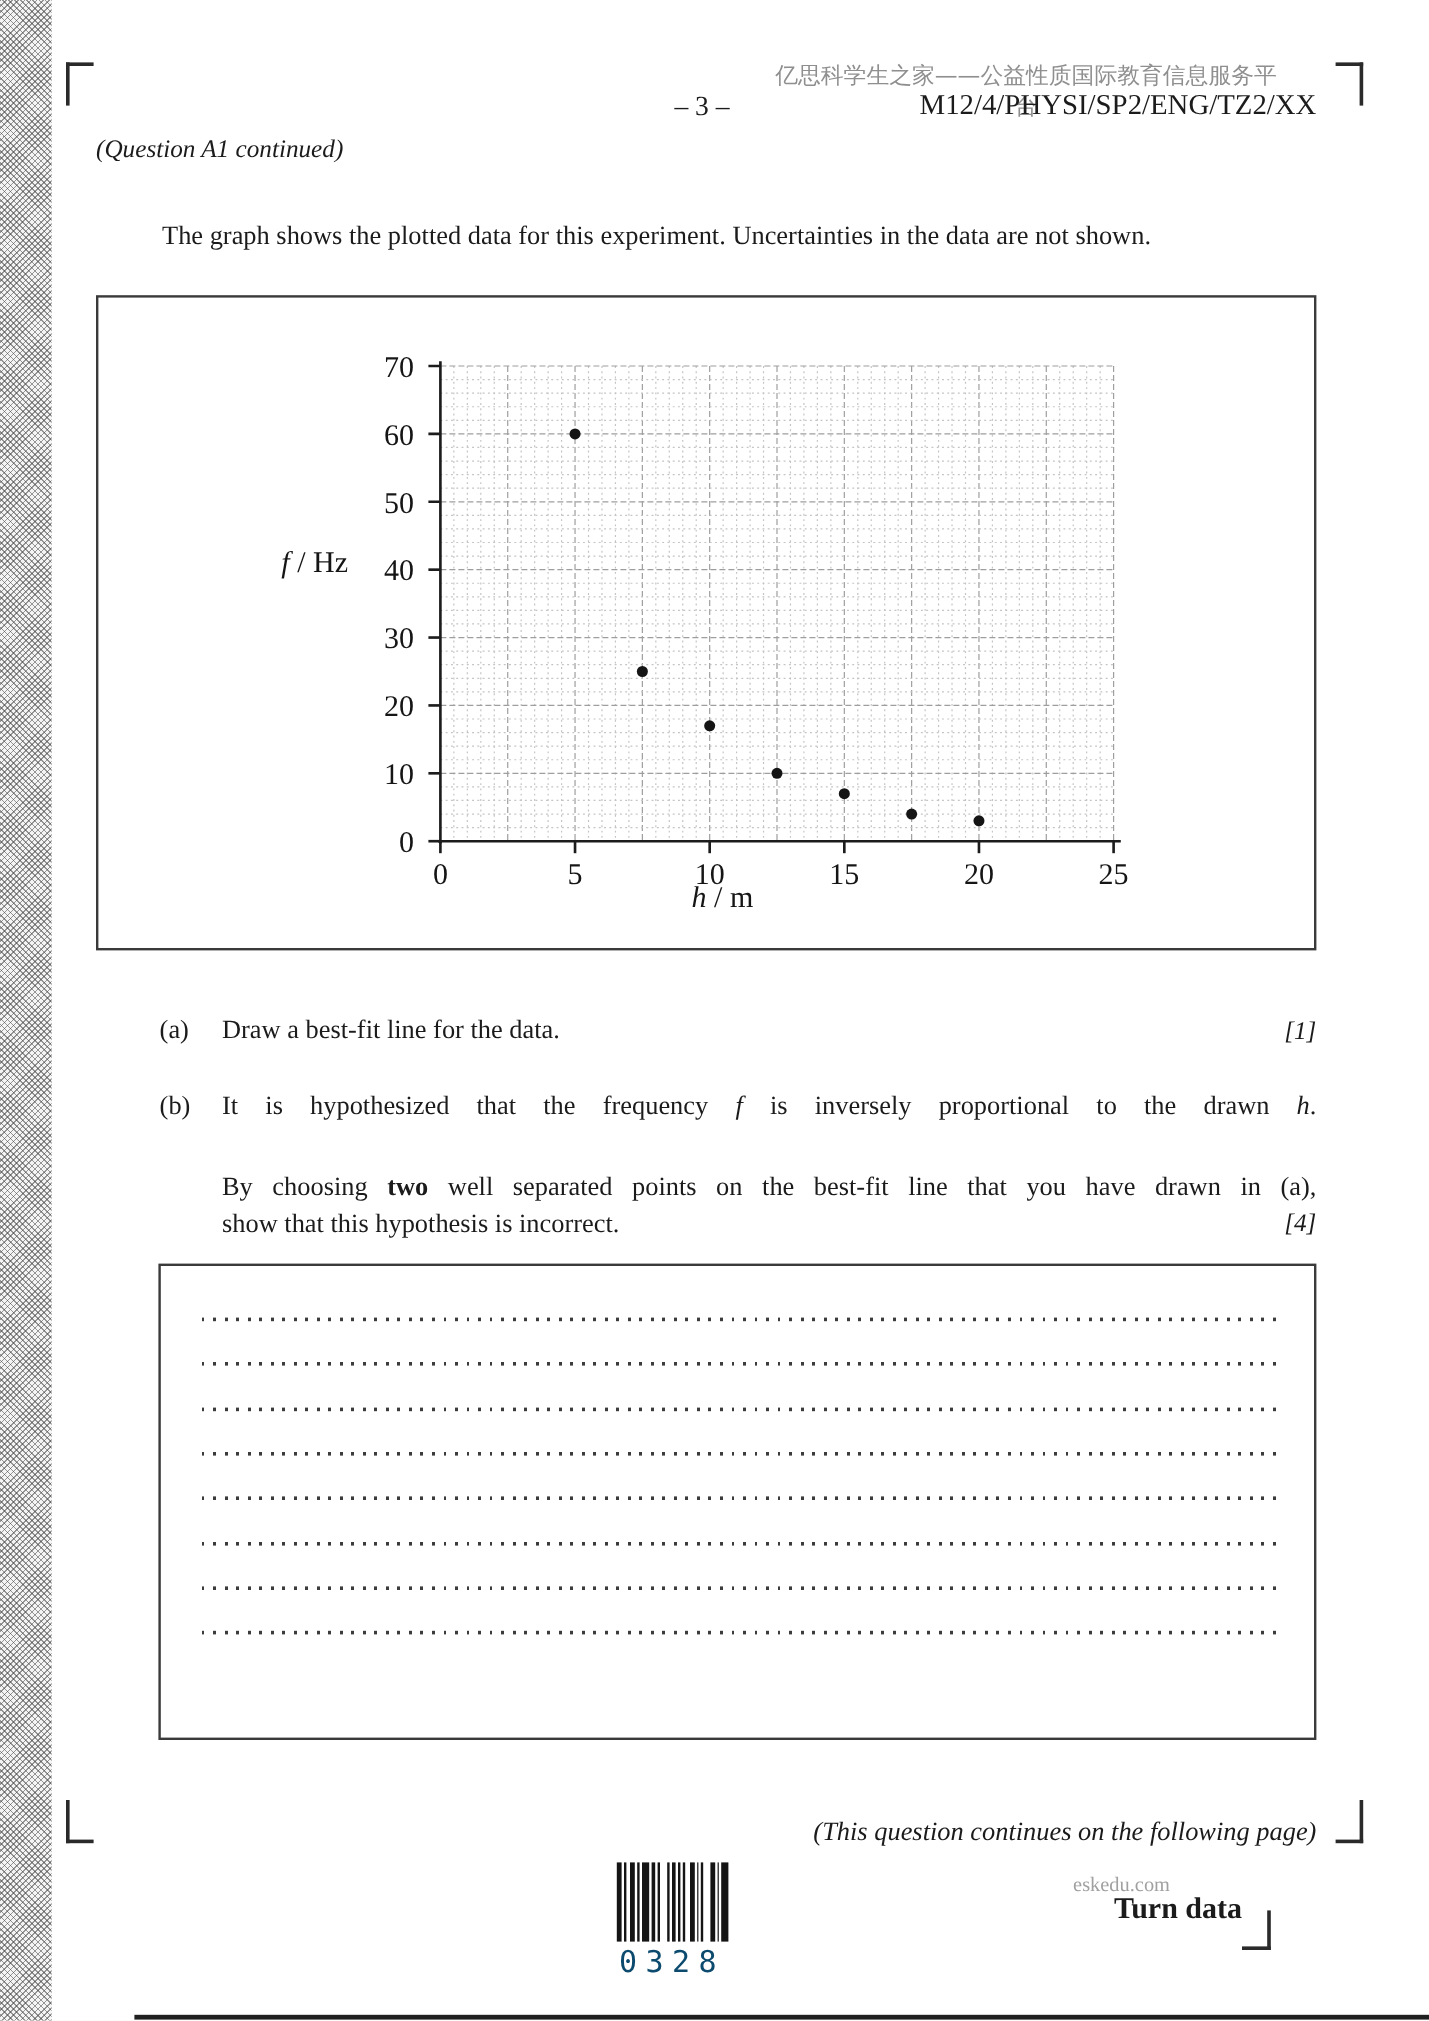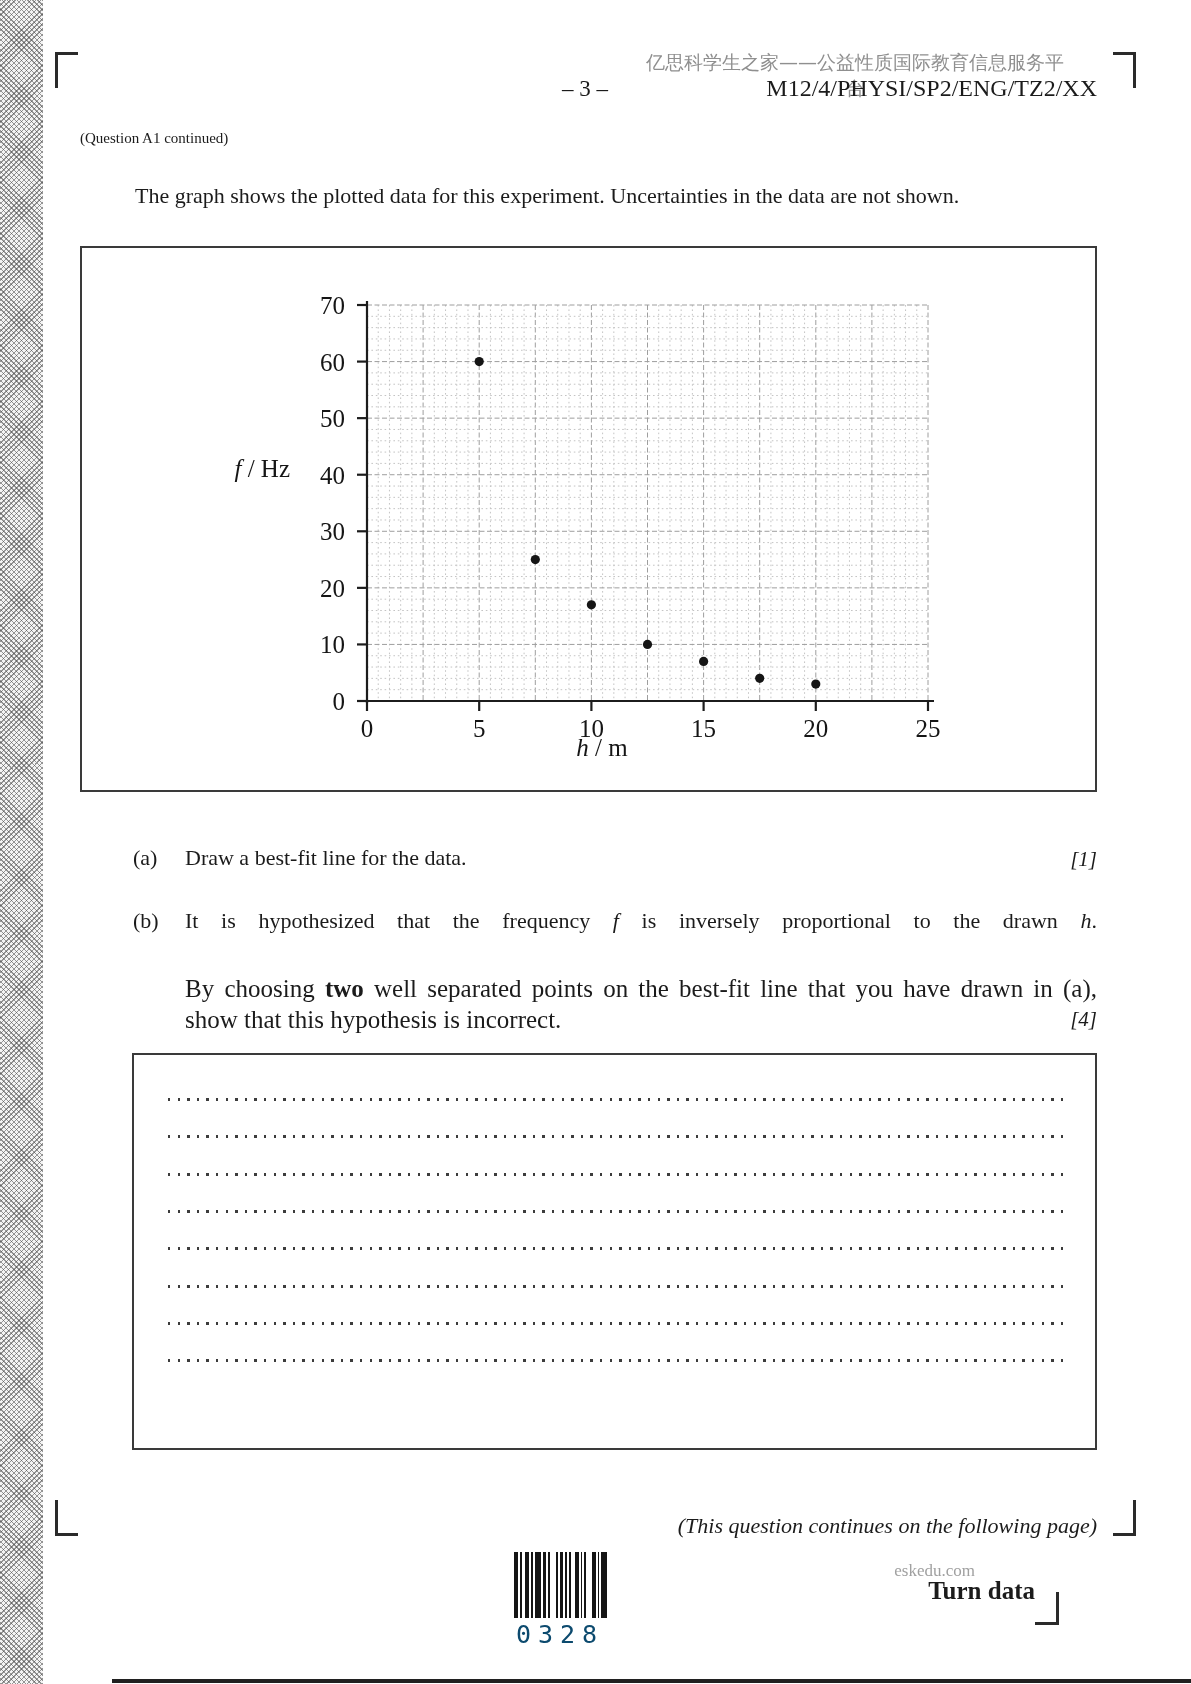--- a/index.html
+++ b/index.html
@@ -13,30 +13,30 @@
     left:0; top:0; width:43px; height:1684px; background-color:#f4f4f4;
     background-image:
       repeating-linear-gradient(45deg,  rgba(70,70,70,.55) 0 1px, transparent 1px 3.6px),
       repeating-linear-gradient(-45deg, rgba(70,70,70,.55) 0 1px, transparent 1px 3.6px);
   }
   .mark-bar { background:#2a2a2a; }
   .cn-watermark { left:640px; top:50px; width:430px; text-align:center;
     font-family:"DejaVu Sans","Liberation Sans",sans-serif; font-size:19px; color:#8f8f8f; }
   .page-number { left:540px; top:76px; width:90px; text-align:center; font-size:23px; }
   .paper-code { right:94px; top:75px; font-size:24px; }
-  .continued { left:80px; top:130px; font-size:15px; }
+  .continued { left:80px; top:112px; font-size:21px; font-style:italic; }
   .intro { left:135px; top:183px; font-size:22px; }
   .graph-box { left:80px; top:246px; width:1017px; height:546px; border:2px solid #3a3a3a; }
   .graph-box svg { position:absolute; left:0; top:0; }
   .q-label { left:133px; font-size:22px; }
   .q-text { left:185px; font-size:22px; }
   .marks { right:94px; font-size:21px; font-style:italic; }
   .justify-full { text-align:justify; text-align-last:justify; }
   .b-line1 { left:185px; top:908px; width:912px; font-size:22px; }
-  .b-para2 { left:185px; top:973px; width:912px; font-size:25px; line-height:31px; }
+  .b-para2 { left:185px; top:973px; width:912px; font-size:22px; line-height:31px; }
   .var-it { font-style:italic; }
   .bold { font-weight:bold; }
   .answer-box { left:132px; top:1053px; width:965px; height:397px; border:2px solid #3a3a3a; }
   .dotline { position:absolute; left:34px; width:897px; height:3px;
     background:repeating-linear-gradient(to right,#3c3c3c 0 2.4px, transparent 2.4px 9.6px); }
   .footer-note { right:94px; top:1513px; font-size:22px; font-style:italic; }
   .barcode { left:514px; top:1552px; height:66px; }
   .barcode .bar { position:absolute; top:0; background:#151515; height:66px; }
   .barcode-digits { left:500px; top:1620px; width:120px; text-align:center;
     font-family:"DejaVu Sans Mono","Liberation Mono",monospace; font-size:25px; letter-spacing:7px; color:#0c4a6e; }

